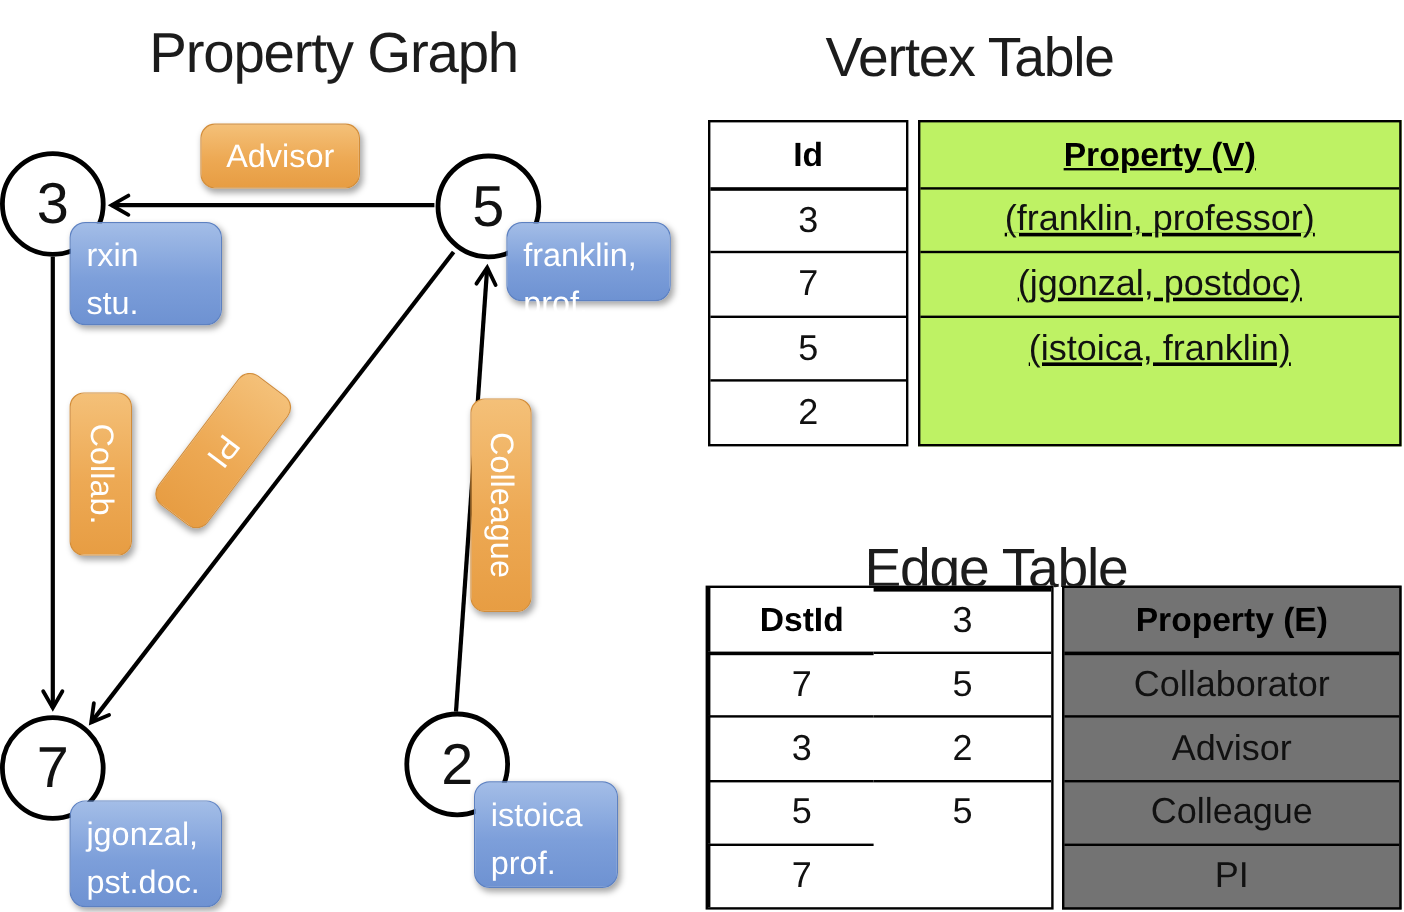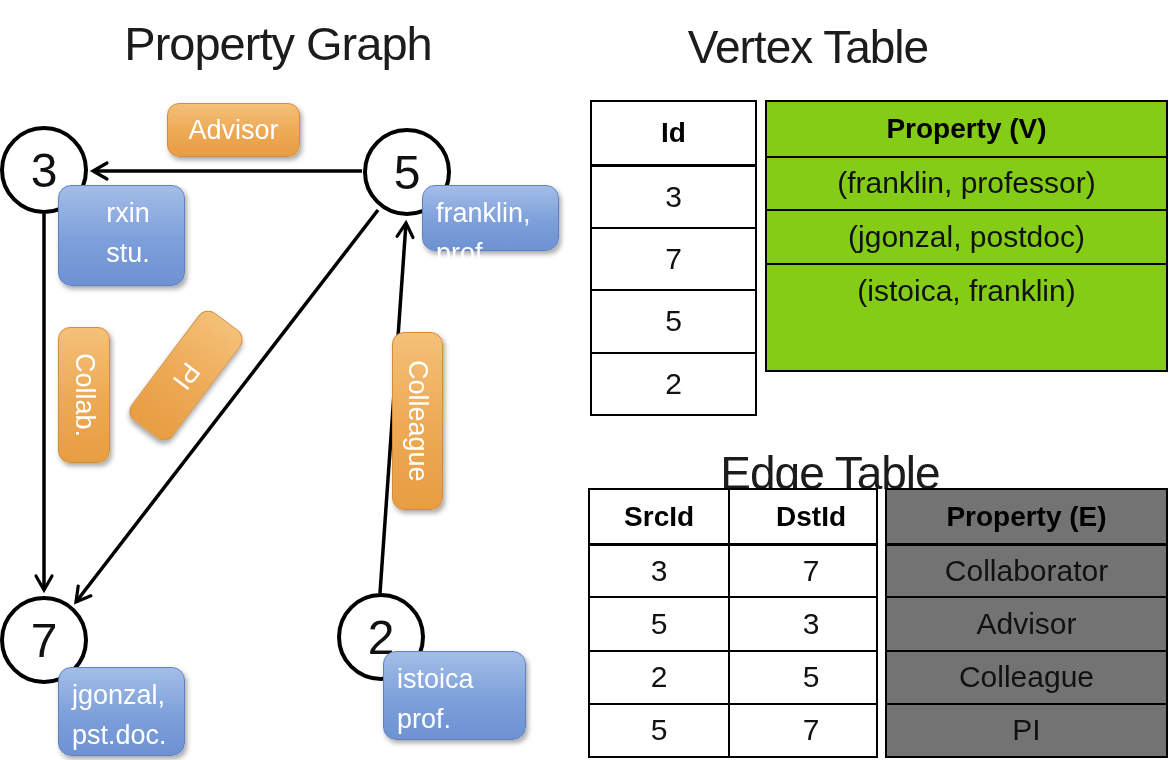--- a/index.html
+++ b/index.html
@@ -37,21 +37,21 @@
     box-shadow:2px 3px 5px rgba(0,0,0,0.35);
     color:#fff; font-size:27px; line-height:40px;
     padding:7px 0 0 13px;
   }
   
   .tblock {
     position:absolute; border:2.5px solid #000; background:#fff;
     display:grid;
   }
   .tblock.rows5 { grid-template-rows:repeat(5,1fr); }
-  .tblock.blue { background:#84cc16; }
+  .tblock.blue { background:#bef264;text-decoration:underline; }
   .tblock.tan  { background:#737373; }
   .cell {
     display:flex; align-items:center; justify-content:center;
     font-size:30px; color:#111; border-top:2px solid #000;
   }
   .cell.first { border-top:none; }
   .cell.underhdr { border-top:3px solid #000; }
   .cell.hdr { font-weight:bold; font-size:28px; color:#000; }
   .cell.colr { border-left:2px solid #000;padding-left:16px; }
   svg { position:absolute; left:0; top:0; }
@@ -88,54 +88,53 @@
   </div>
   <div class="node" style="left:337px; top:593px;">
     <span>2</span>
   </div>
 
   <div class="elabel" style="left:167px; top:103px; width:133px; height:54px;">Advisor</div>
   <div class="elabel vert" style="left:58px; top:327px; width:52px; height:136px;">Collab.</div>
   <div class="elabel vert" style="left:160px; top:308px; width:52px; height:135px; transform:rotate(37deg);">PI</div>
   <div class="elabel vert" style="left:392px; top:332px; width:51px; height:178px;">Colleague</div>
 
-  <div class="vbox" style="left:58px; top:185px; width:127px; height:101px;text-align:center;">
+  <div class="vbox" style="left:58px; top:185px; width:127px; height:86px;">
     <span>rxin</span><br>
     <span>stu.</span>
   </div>
   <div class="vbox" style="left:422px; top:185px; width:137px; height:66px;">
     <span>franklin,</span><br>
     <span>prof.</span>
   </div>
   <div class="vbox" style="left:58px; top:651px; width:127px; height:89px;margin-top:16px;">
     <span>jgonzal,</span><br>
     <span>pst.doc.</span>
   </div>
-  <div class="vbox" style="left:383px; top:651px; width:143px; height:89px;">
+  <div class="vbox" style="left:395px; top:651px; width:120px; height:89px;">
     <span>istoica</span><br>
     <span>prof.</span>
   </div>
 
-  <div class="tblock rows5" style="left:590px; top:100px; width:167px; height:316px;">
+  <div class="tblock rows5" style="left:590px; top:100px; width:167px; height:272px;">
     <div class="cell hdr first">Id</div>
     <div class="cell underhdr">3</div>
     <div class="cell">7</div>
     <div class="cell">5</div>
     <div class="cell">2</div>
   </div>
 
   <div class="tblock rows5 blue" style="left:765px; top:100px; width:403px; height:272px;">
     <div class="cell hdr first">Property (V)</div>
     <div class="cell">(franklin, professor)</div>
     <div class="cell">(jgonzal, postdoc)</div>
     <div class="cell">(istoica, franklin)</div>
   </div>
 
   <div class="tblock" style="left:588px; top:488px; width:290px; height:270px; grid-template-columns:1fr 1.07fr; grid-template-rows:repeat(5,1fr);">
-    <div class="cell hdr first">SrcId</div>
     <div class="cell hdr first colr">DstId</div>
     <div class="cell underhdr">3</div>
     <div class="cell underhdr colr">7</div>
     <div class="cell">5</div>
     <div class="cell colr">3</div>
     <div class="cell">2</div>
     <div class="cell colr">5</div>
     <div class="cell">5</div>
     <div class="cell colr">7</div>
   </div>

